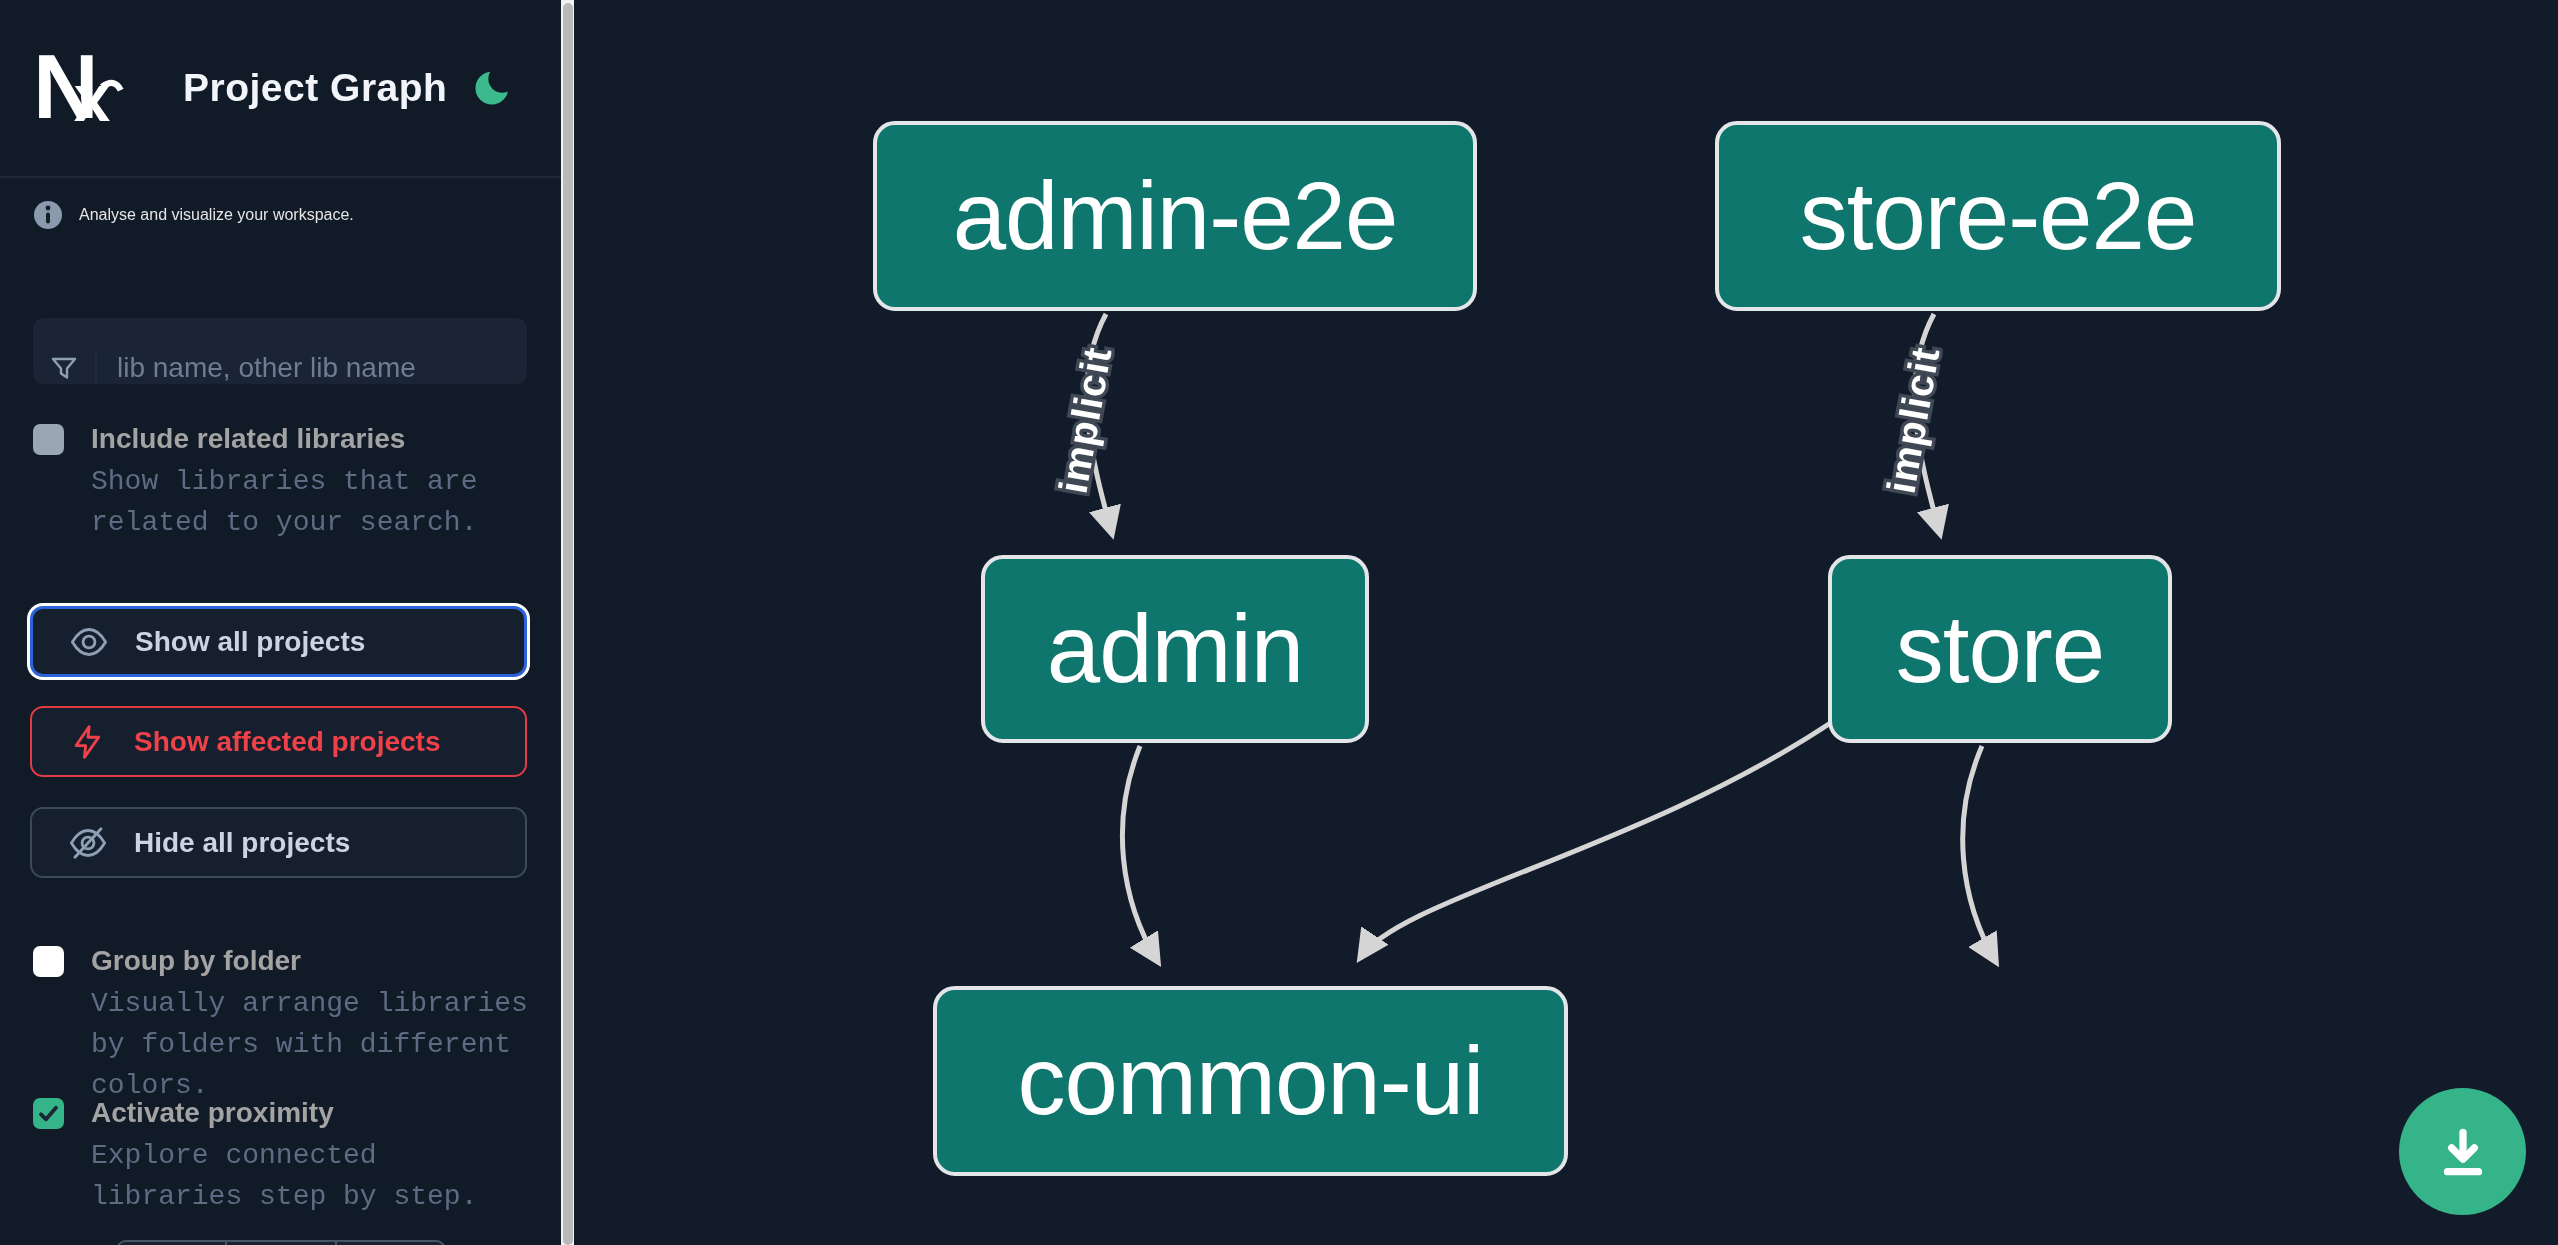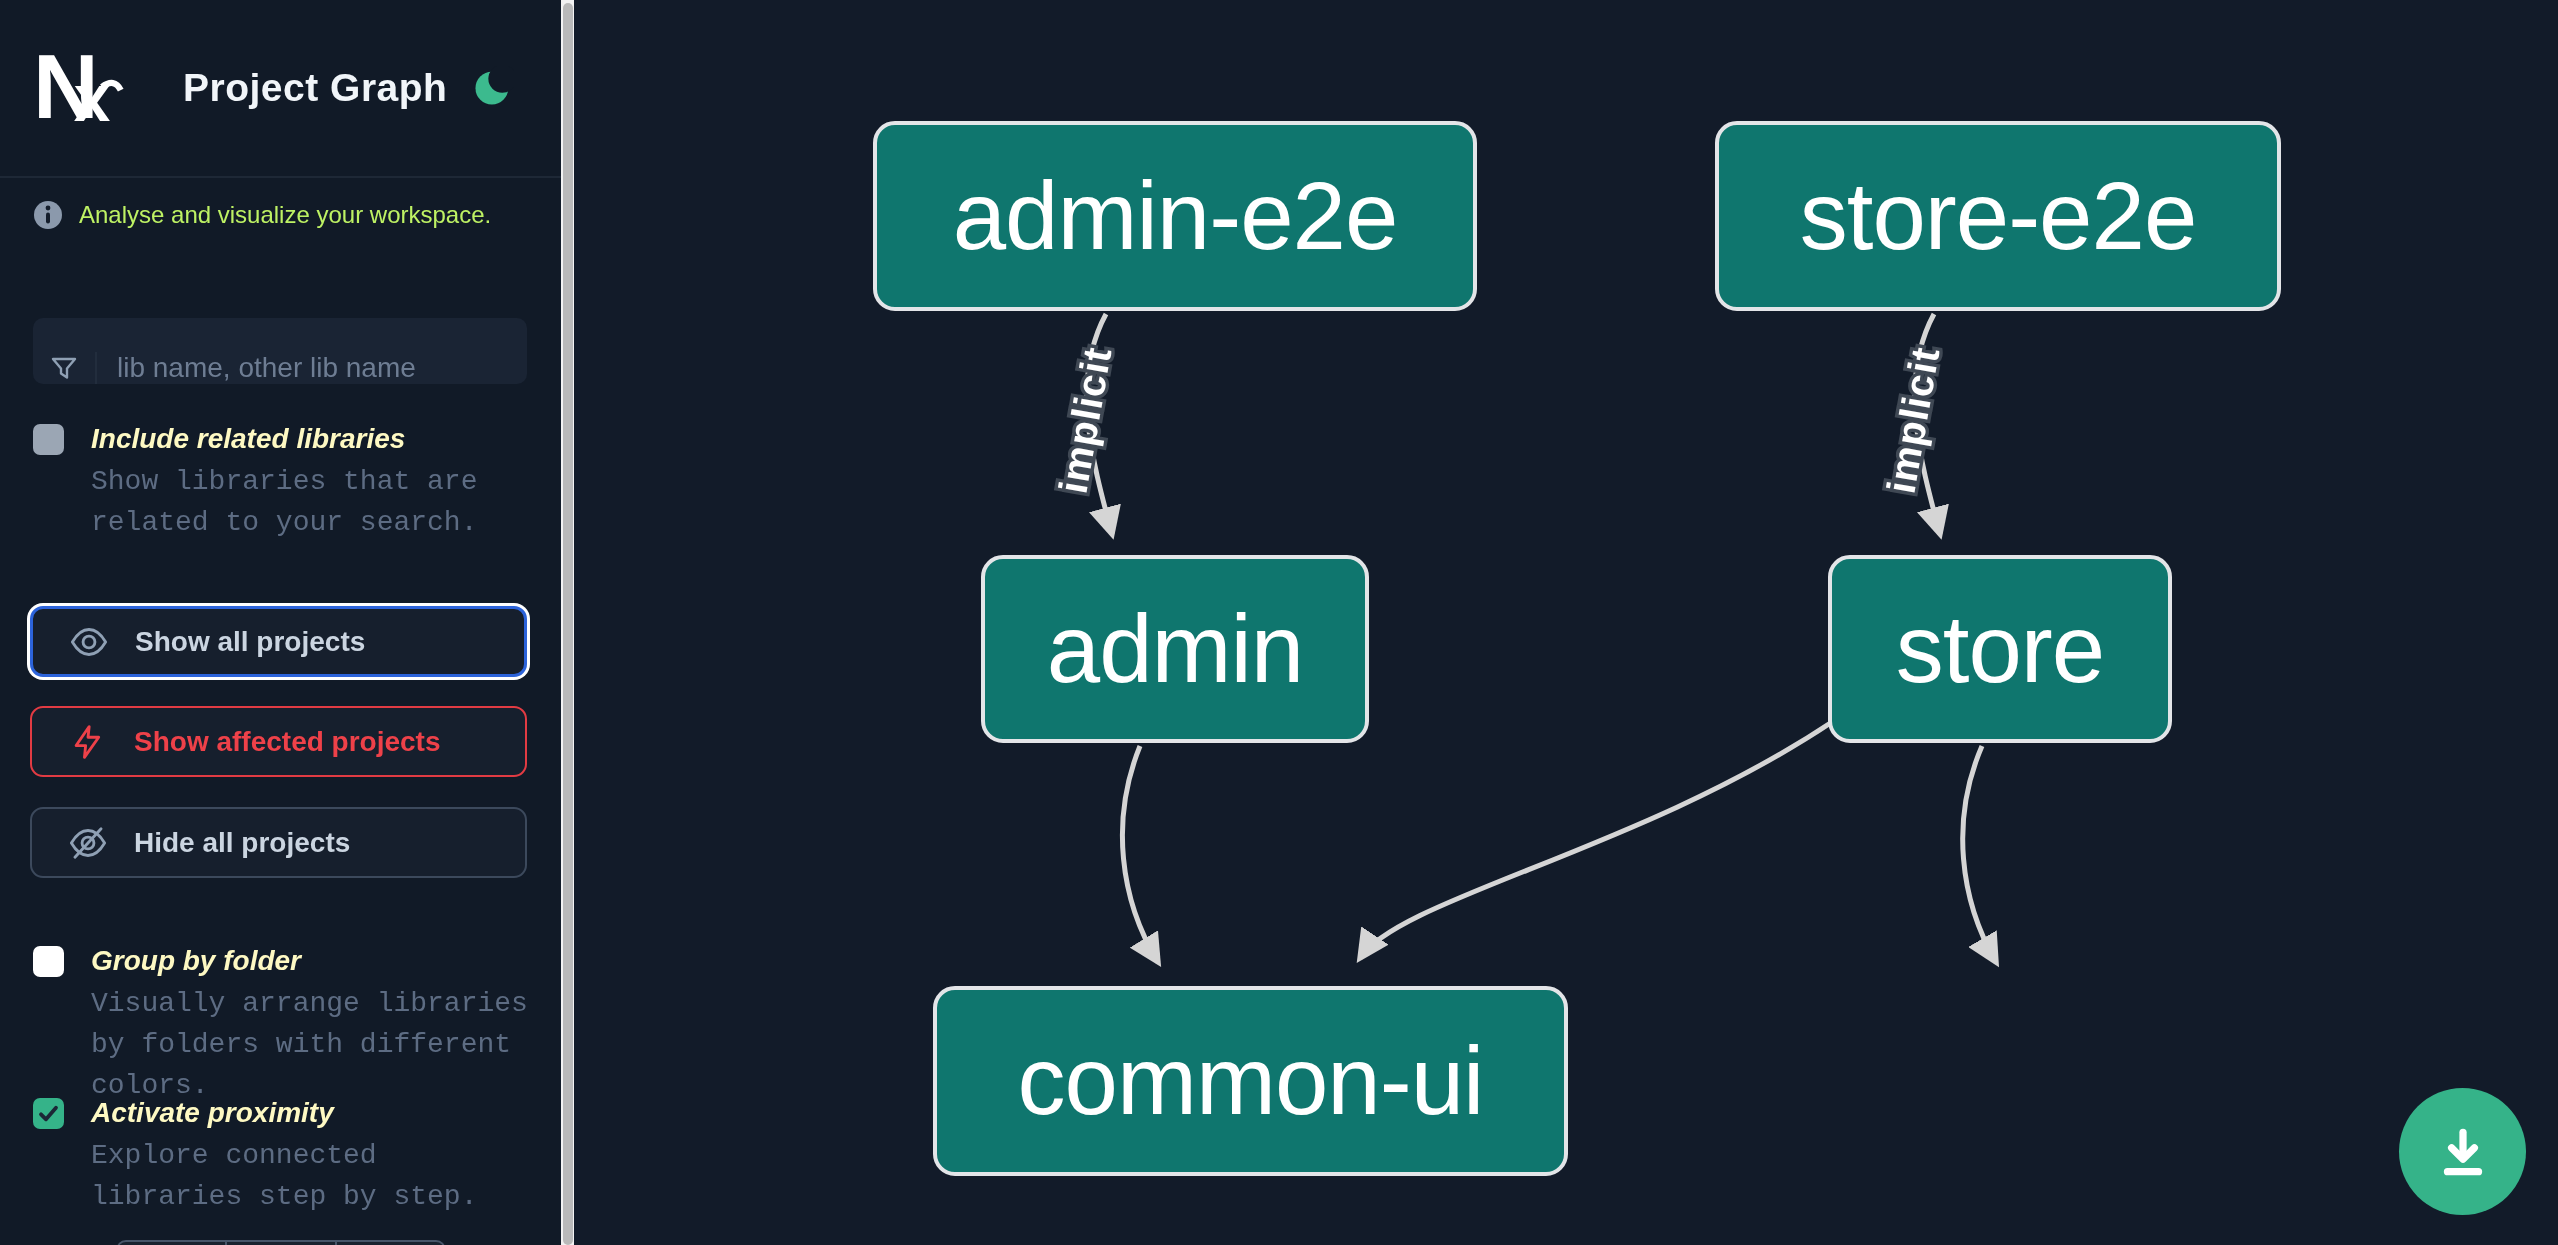--- a/index.html
+++ b/index.html
@@ -9,37 +9,37 @@
 
   
   .sidebar { position:absolute; left:0; top:0; width:561px; height:1245px; background:#111a27; }
   .sb-header { position:absolute; left:0; top:0; width:561px; height:178px;
                border-bottom:2px solid #1e2836; display:flex; align-items:center; }
   .logo { position:absolute; left:33px; top:40px; width:94px; height:94px; }
   .app-title { position:absolute; left:183px; top:66px; font-size:39px; font-weight:700; color:#f1f5f9; letter-spacing:0.5px; }
   .theme-toggle { position:absolute; left:472px; top:66px; width:42px; height:42px; cursor:pointer; }
 
   .tagline-row { position:absolute; left:33px; top:200px; display:flex; align-items:center; gap:16px; width:500px; }
-  .tagline-row .txt { color:#bef264; font-size:24px; }
+  .tagline-row .txt { color:#e5e5e5; font-size:16px; }
 
   .searchbox { position:absolute; left:33px; top:318px; width:494px; height:66px;
                background:#1a2434; border-radius:10px; display:flex; align-items:flex-end; }
   .searchbox .iconcell { width:64px; display:flex; align-items:center; justify-content:center;
                border-right:2px solid #222d3d; }
   .searchbox input { flex:1; background:transparent; border:none; outline:none;
                color:#aebbce; font-size:28px; padding:0 20px; font-family:"Liberation Sans", sans-serif; }
   .searchbox input::placeholder { color:#6e7d93; }
 
   .toggle { position:absolute; left:33px; width:500px; display:flex; gap:27px; }
   .toggle .box { flex:0 0 auto; width:31px; height:31px; border-radius:7px; margin-top:2px; }
   .box-grey  { background:#9ba6b4; }
   .box-white { background:#ffffff; }
   .box-green { background:#35b389; display:flex; align-items:center; justify-content:center; }
   .toggle .tcol { width:455px; }
-  .toggle .tlabel { color:#fef9c3; font-size:28px; font-weight:700; line-height:34px;font-style:italic; }
+  .toggle .tlabel { color:#a3a3a3; font-size:28px; font-weight:700; line-height:34px; }
   .toggle .tdesc  { color:#5d6c83; font-size:28px; font-weight:400; line-height:41px; margin-top:5px;font-family:Liberation Mono, monospace; }
 
   .sb-btn { position:absolute; left:30px; width:497px; height:71px; background:#161f2d;
             border-radius:13px; display:flex; align-items:center; gap:27px; padding-left:37px;
             font-size:28px; font-weight:700; color:#cbd5e1; cursor:pointer; }
   .btn-all      { top:606px; border:3px solid #2c63da; box-shadow:0 0 0 3px #ffffff; }
   .btn-affected { top:706px; border:2px solid #e23b43; color:#ee4149; }
   .btn-hide     { top:807px; border:2px solid #3c495c; }
 
   .seg-sliver { position:absolute; left:116px; top:1240px; width:330px; height:24px;

